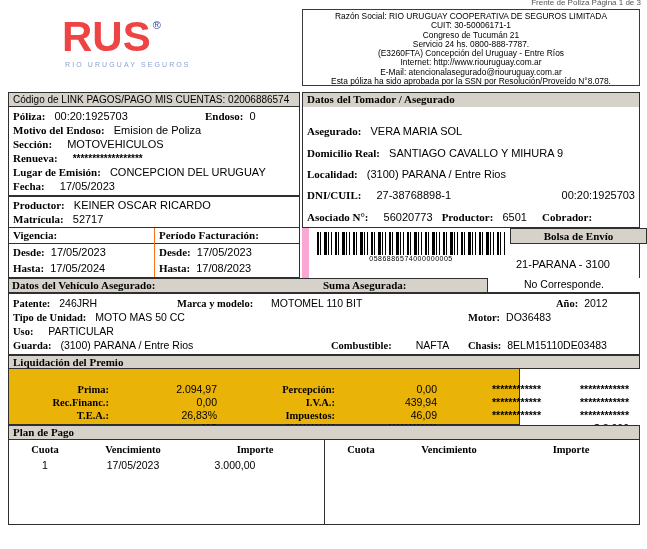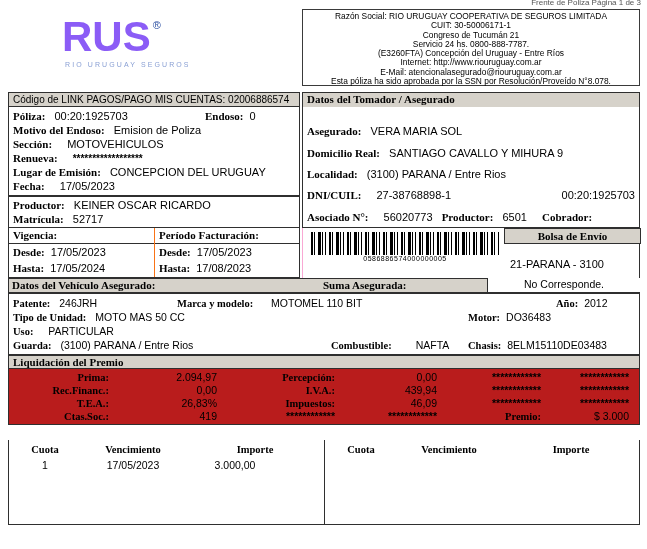--- a/index.html
+++ b/index.html
@@ -9,53 +9,53 @@
 
   .lb { font-family:"Liberation Serif", serif; font-weight:bold; }
   .vl { font-family:"Liberation Sans", sans-serif; }
   .st { font-family:"Liberation Sans", sans-serif; font-weight:bold; }
   .ml6 { margin-left:6px; }
   .ml12 { margin-left:12px; }
 
   .top-note { position:absolute; top:-2px; right:6px; font-size:8px; color:#555; white-space:nowrap; }
 
   .logo { position:absolute; left:62px; top:16px; }
-  .logo-text { font-size:42px; font-weight:bold; letter-spacing:0px; color:#8b5cf6; line-height:42px; }
+  .logo-text { font-size:42px; font-weight:bold; letter-spacing:0px; color:#ef4444; line-height:42px; }
   .logo-reg { font-size:11px; color:#2b4fa2; vertical-align:22px; margin-left:2px; }
   .logo-tagline { font-size:7px; letter-spacing:2.1px; color:#8aa0d4; margin-top:3px; margin-left:3px; }
 
   .company-box { position:absolute; left:302px; top:9px; width:338px; height:77px; border:1px solid #3a3a3a; padding-top:2px; }
   .cline { font-size:8.4px; line-height:9.3px; text-align:center; white-space:nowrap; }
 
   .sec-bar { position:absolute; background:#d6d2ca; border:1px solid #2f2f2f; white-space:nowrap; overflow:hidden; }
   .box { position:absolute; border:1px solid #2f2f2f; background:#fff; }
   .line { position:absolute; left:4px; white-space:nowrap; }
 
   
   .vig { position:absolute; left:8px; top:228px; width:292px; height:50px; border:1px solid #2f2f2f; border-top:none; display:flex; background:#fff; }
   .vig-col { position:relative; width:145px; }
   .vig-col + .vig-col { border-left:1px solid #f97316; flex:1; }
   .vig-head { border-bottom:1px solid #2f2f2f; height:16px; line-height:15px; padding-left:4px; }
   .vig-row { height:16px; line-height:16px; padding-left:4px; white-space:nowrap; }
 
   
-  .envio { position:absolute; left:302px; top:228px; width:338px; height:50px; border-left:1px solid #f9a8d4; border-right:1px solid #2f2f2f; background:#fff; }
+  .envio { position:absolute; left:302px; top:228px; width:338px; height:50px; border-left:7px solid #f9a8d4; border-right:1px solid #2f2f2f; background:#fff; }
   .barcode { position:absolute; left:8px; top:4px; width:188px; height:23px;
     background:repeating-linear-gradient(90deg,#000 0 2px,#fff 2px 3px,#000 3px 4px,#fff 4px 7px,#000 7px 10px,#fff 10px 11px,#000 11px 12px,#fff 12px 14px,#000 14px 15px,#fff 15px 18px); }
   .barcode-num { position:absolute; left:8px; top:27px; width:188px; text-align:center; font-size:7px; letter-spacing:0.5px; }
   .bolsa-bar { position:absolute; left:201px; top:0; width:137px; height:16px; background:#d6d2ca; border:1px solid #2f2f2f; text-align:center; line-height:14px; }
   .bolsa-val { position:absolute; left:207px; top:30px; font-size:11px; }
 
   
   .veh-bar { position:absolute; left:8px; top:278px; width:632px; height:15px; display:flex; }
   .veh-gray { position:relative; width:480px; background:#d6d2ca; border:1px solid #2f2f2f; }
   .veh-white { flex:1; border-bottom:1px solid #2f2f2f; text-align:center; line-height:13px; font-size:10.5px; }
 
   
-  .premio-grid { position:absolute; left:8px; top:369px; width:632px; height:56px; border:1px solid #2f2f2f; border-top:none; display:grid; grid-template-columns:106px 108px 118px 102px 104px 88px; grid-auto-rows:13px; padding-top:2px; background:#b91c1c; }
+  .premio-grid { position:absolute; left:8px; top:369px; width:512px; height:56px; border:1px solid #2f2f2f; border-top:none; display:grid; grid-template-columns:106px 108px 118px 102px 104px 88px; grid-auto-rows:13px; padding-top:14px; background:#eab308; }
   .premio-grid span { text-align:right; padding-right:6px; font-size:10.5px; line-height:13px; white-space:nowrap; }
 
   
   .plan-table { position:absolute; left:8px; top:440px; width:632px; height:85px; border:1px solid #2f2f2f; border-top:none; display:flex; background:#fff; }
   .plan-half { position:relative; width:315px; height:100%; }
   .plan-half + .plan-half { border-left:1px solid #2f2f2f; flex:1; }
   .plan-cell { position:absolute; text-align:center; font-size:10.5px; white-space:nowrap; }
 </style>
 </head>
 <body>
@@ -236,20 +236,23 @@
     <span class="st">************</span>
 
     <span class="lb">Ctas.Soc.:</span>
     <span class="vl">419</span>
     <span class="st">************</span>
     <span class="st">************</span>
     <span class="lb">Premio:</span>
     <span class="vl">$ 3.000</span>
   </div>
 
+  <div class="sec-bar" style="left:8px;top:425px;width:632px;height:15px;line-height:13px;padding-left:4px;">
+    <span class="lb">Plan de Pago</span>
+  </div>
 
   <div class="plan-table">
     <div class="plan-half">
       <span class="plan-cell lb" style="left:6px;top:4px;width:60px;">Cuota</span>
       <span class="plan-cell lb" style="left:64px;top:4px;width:120px;">Vencimiento</span>
       <span class="plan-cell lb" style="left:186px;top:4px;width:120px;">Importe</span>
       <span class="plan-cell vl" style="left:6px;top:19px;width:60px;">1</span>
       <span class="plan-cell vl" style="left:64px;top:19px;width:120px;">17/05/2023</span>
       <span class="plan-cell vl" style="left:166px;top:19px;width:120px;">3.000,00</span>
     </div>

